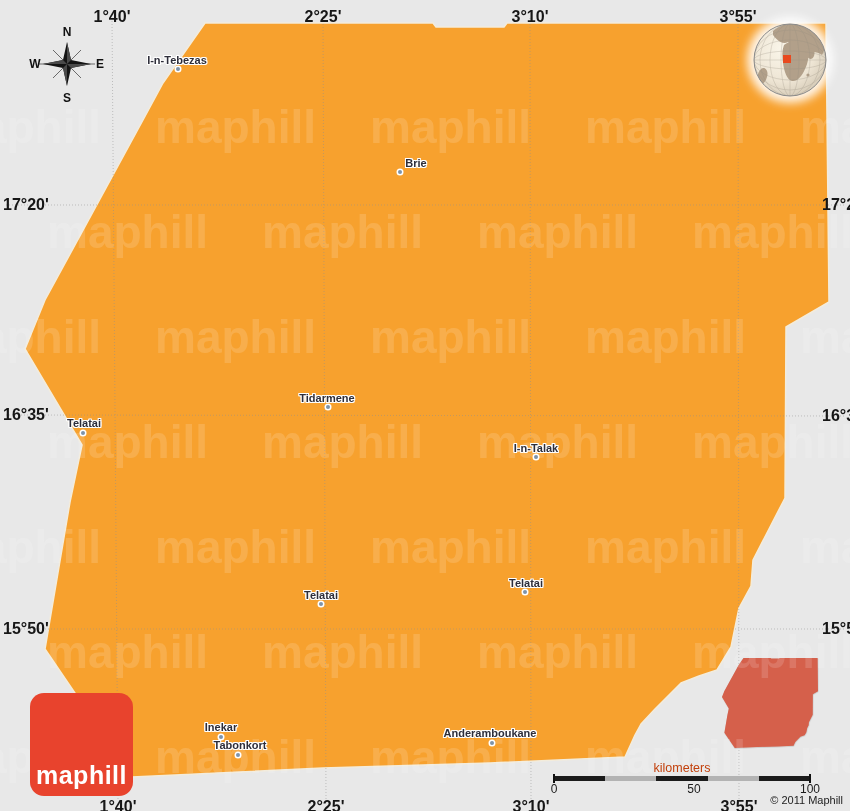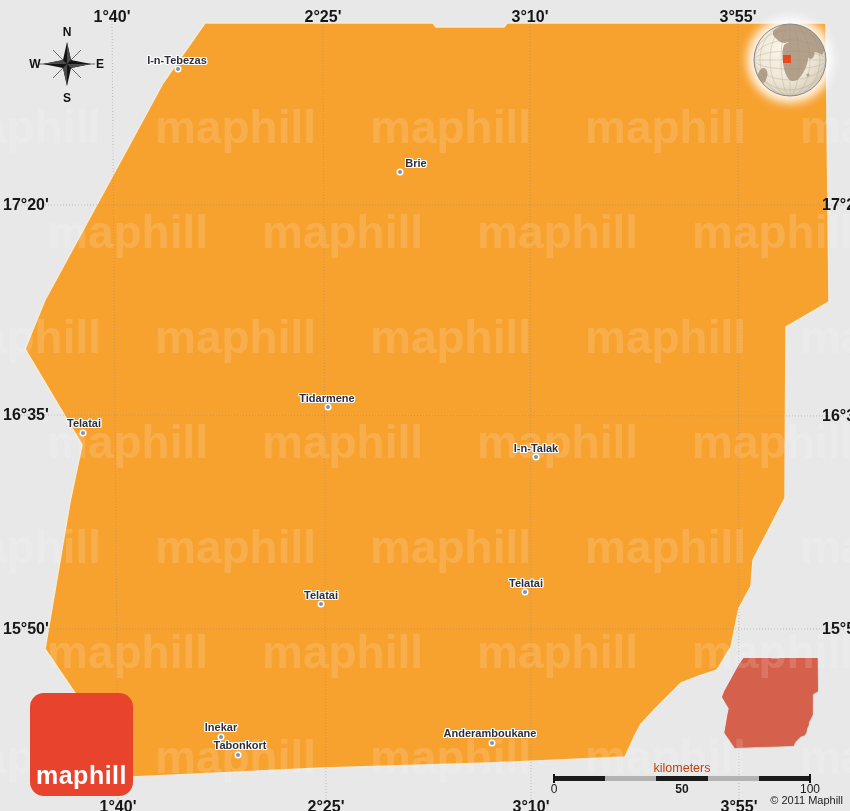--- a/index.html
+++ b/index.html
@@ -201,20 +201,20 @@
     <div class="sb-title">kilometers</div>
     <div class="sb-bar" id="sb-bar">
         <i style="background: rgb(27, 27, 27); width: 51.2px;"></i>
         <i style="background: rgb(179, 179, 179); width: 51.2px;"></i>
         <i style="background: rgb(27, 27, 27); width: 51.2px;"></i>
         <i style="background: rgb(179, 179, 179); width: 51.2px;"></i>
         <i style="background: rgb(27, 27, 27); width: 51.2px;"></i>
       </div>
     <div id="sb-nums">
         <div class="sb-num" style="left: 2px;">0</div>
-        <div class="sb-num" style="left: 130px; font-weight: bold;">50</div>
+        <div class="sb-num" style="left: 142px;">50</div>
         <div class="sb-num" style="left: 258px;">100</div>
       </div>
   </div>
 
   <div class="copyright z4">© 2011 Maphill</div>
 
 </div>
 
 </body></html>

